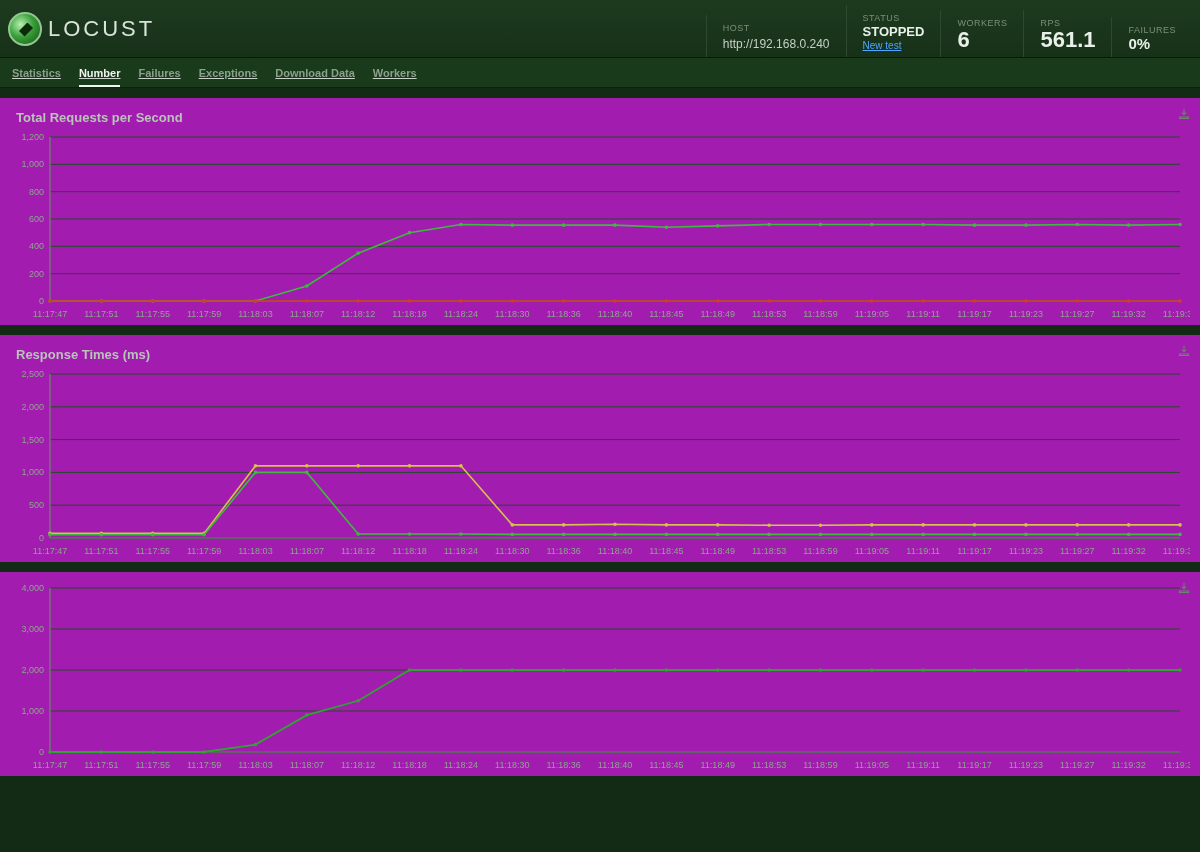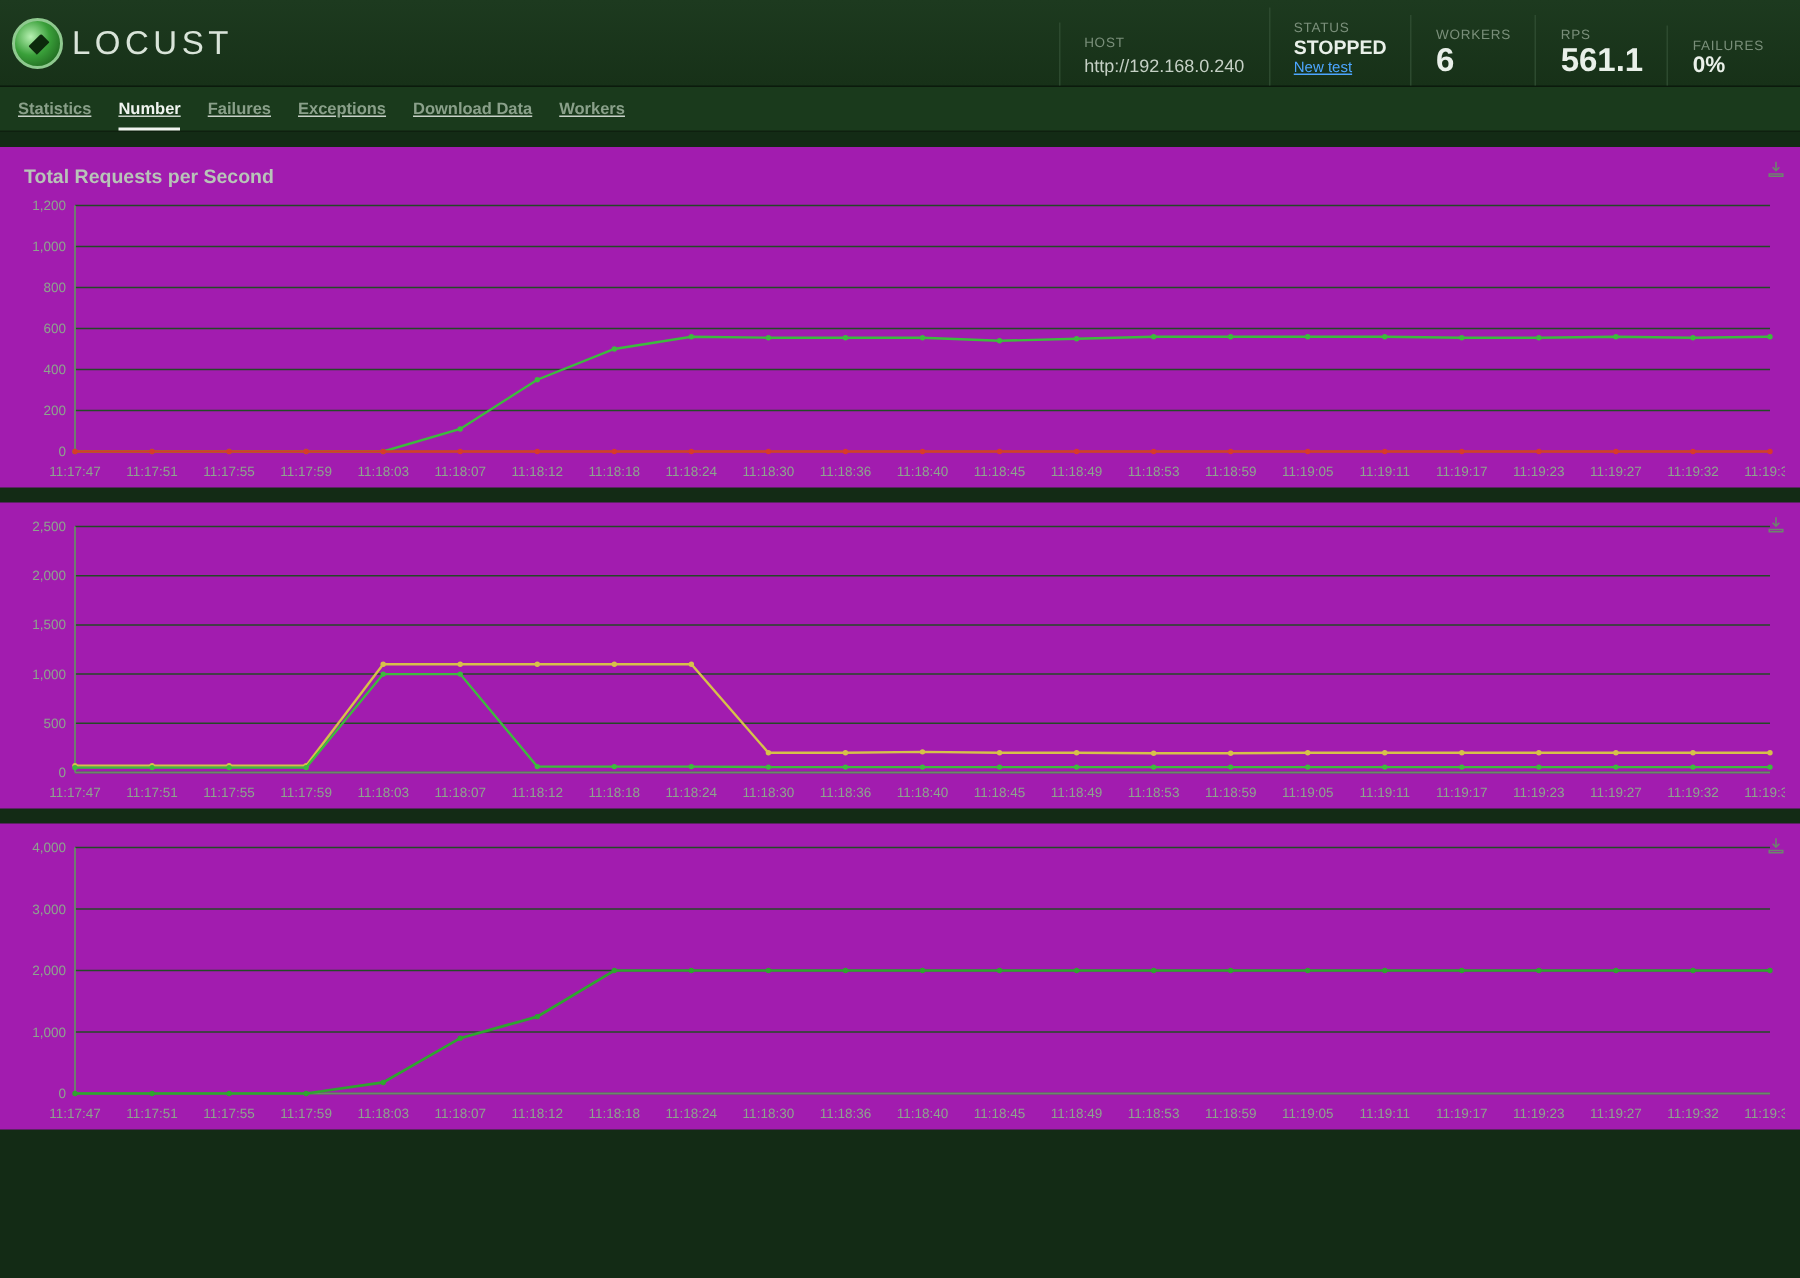--- a/index.html
+++ b/index.html
@@ -280,20 +280,21 @@
         <circle class="pt" cx="1170" cy="170" fill="#d83a2a"></circle>
       </svg>
   </div>
 
   <div class="panel">
     <div class="dl-icon">
       <svg viewBox="0 0 16 16" width="12" height="12">
           <path d="M8 1v8M5 6l3 3 3-3M2 12h12v2H2z" stroke="currentColor" fill="none" stroke-width="1.4"></path>
         </svg>
     </div>
+    <div class="panel-title">Response Times (ms)</div>
     <svg class="chart-svg" id="svg-rt" width="1180" height="190">
         <line class="grid-line" x1="40" y1="170" x2="1170" y2="170"></line>
         <text class="axis-text" x="34" y="173" text-anchor="end">0</text>
         <line class="grid-line" x1="40" y1="137.2" x2="1170" y2="137.2"></line>
         <text class="axis-text" x="34" y="140.2" text-anchor="end">500</text>
         <line class="grid-line" x1="40" y1="104.39999999999999" x2="1170" y2="104.39999999999999"></line>
         <text class="axis-text" x="34" y="107.39999999999999" text-anchor="end">1,000</text>
         <line class="grid-line" x1="40" y1="71.60000000000001" x2="1170" y2="71.60000000000001"></line>
         <text class="axis-text" x="34" y="74.60000000000001" text-anchor="end">1,500</text>
         <line class="grid-line" x1="40" y1="38.79999999999998" x2="1170" y2="38.79999999999998"></line>

